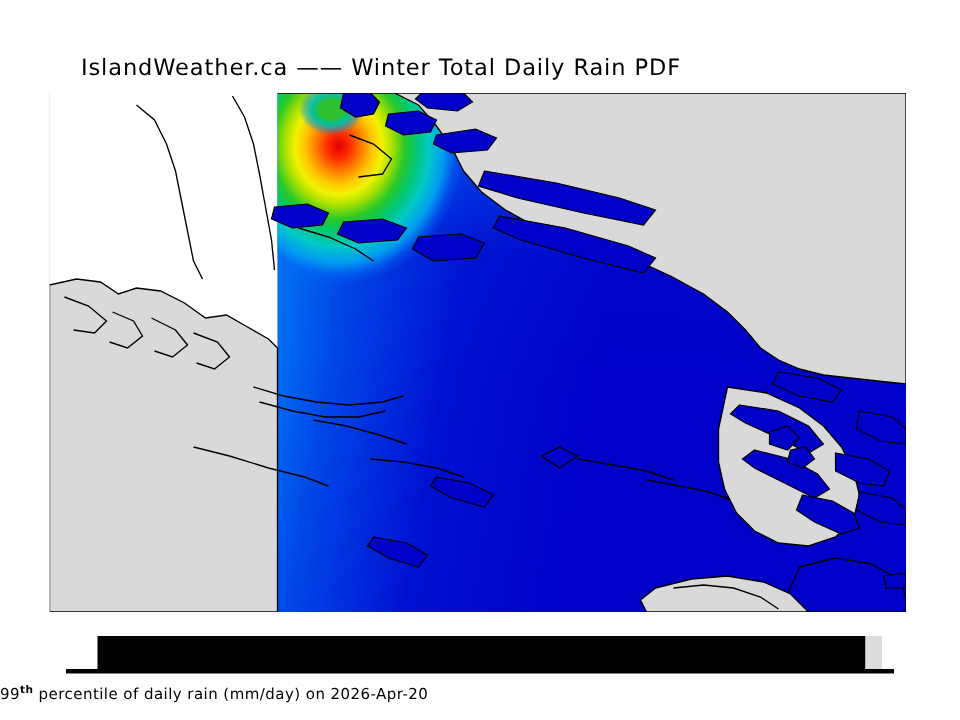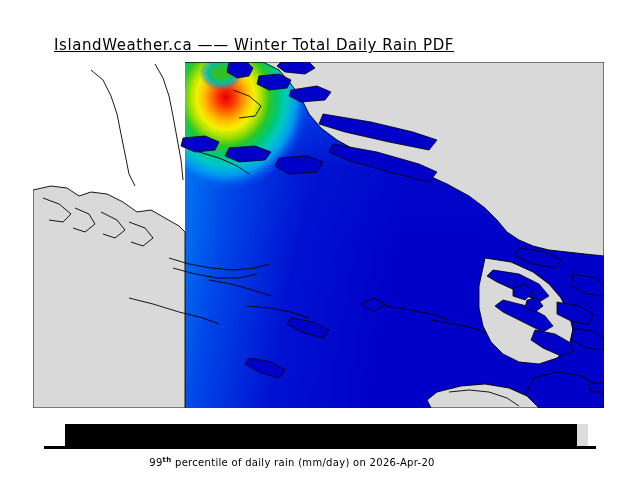--- a/index.html
+++ b/index.html
@@ -20,21 +20,20 @@
     position: absolute;
     left: 0;
     top: 36px;
     width: 508px;
     text-align: center;
     font-family: "DejaVu Sans", sans-serif;
     font-size: 15px;
     letter-spacing: 0.6px;
     color: #000000;
     white-space: nowrap;
-    text-decoration: underline;
   }
 
   
   #map-panel {
     position: absolute;
     left: 33px;
     top: 62px;
     width: 571px;
     height: 346px;
     background: #d9d9d9;      
@@ -170,21 +169,20 @@
     height: 3px;
     background: #000000;
   }
 
   
   #caption {
     position: absolute;
     left: 0;
     top: 456px;
     width: 584px;
-    text-align: center;
     font-family: "DejaVu Sans", sans-serif;
     font-size: 10px;
     letter-spacing: 0.3px;
     color: #000000;
     white-space: nowrap;
   }
   #caption sup {
     font-size: 7px;
     vertical-align: super;
     font-weight: bold;

